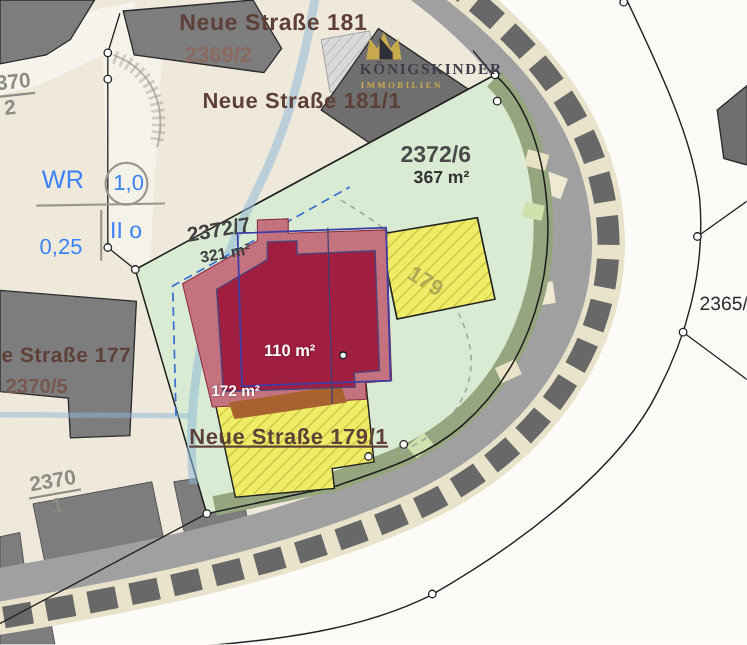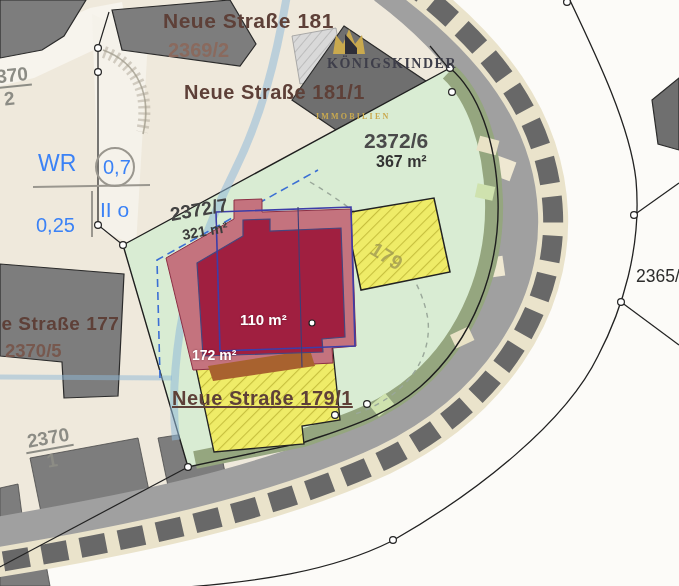--- a/index.html
+++ b/index.html
@@ -118,21 +118,21 @@
 <div class="lbl" style="left:168px;top:40px;font-size:20px;color:#8a6a5e;font-weight:bold;">2369/2</div>
 <div class="lbl street" style="left:184px;top:82px;">Neue Straße 181/1</div>
 
 <div class="lbl" style="left:330px;top:28px;">
   <svg width="36" height="28" viewBox="0 0 36 28">
     <path d="M3,26 L6,7 L13,16 L19,1 L25,16 L32,7 L35,26 Z" fill="#c9a94e"></path>
     <path d="M15,26 L15,6 L27,20 L27,26 Z" fill="#2e2e38"></path>
   </svg>
 </div>
 <div class="lbl logo-name" style="left:287px;top:57px;margin-left:40px;">KÖNIGSKINDER</div>
-<div class="lbl logo-sub" style="left:316px;top:74px;margin-top:39px;">IMMOBILIEN</div>
+<div class="lbl logo-sub" style="left:328px;top:74px;">IMMOBILIEN</div>
 
 <div class="lbl parcel-no" style="left:364px;top:130px;font-size:21px;">2372/6</div>
 <div class="lbl" style="left:376px;top:154px;font-size:16px;color:#333;font-weight:bold;">367 m²</div>
 <div class="lbl parcel-no" style="left:170px;top:200px;font-size:19px;transform:rotate(-10deg);color:#434343;">2372/7</div>
 <div class="lbl" style="left:182px;top:224px;font-size:14.5px;color:#3c3c3c;font-weight:bold;transform:rotate(-10deg);">321 m²</div>
 
 <div class="lbl white-area" style="left:240px;top:280px;font-size:15px;margin-top:32px;">110 m²</div>
 <div class="lbl white-area" style="left:192px;top:348px;font-size:14px;">172 m²</div>
 <div class="lbl" style="left:370px;top:246px;font-size:20px;color:#9b9550;opacity:.75;font-weight:bold;transform:rotate(32deg);">179</div>
 
@@ -146,17 +146,17 @@
   <span class="den">1</span>
 </div>
 <div class="lbl frac" style="left:-16px;top:66px;transform:rotate(-6deg);">
   <span class="num">2370</span>
   <span class="den">2</span>
 </div>
 
 <div class="lbl" style="left:636px;top:268px;font-size:17.5px;color:#2d2d2d;">2365/</div>
 
 <div class="lbl scan" style="left:38px;top:152px;font-size:23px;">WR</div>
-<div class="lbl scan" style="left:103px;top:157px;font-size:20px;">0,7</div>
+<div class="lbl scan" style="left:103px;top:157px;font-size:20px;">1,0</div>
 <div class="lbl scan" style="left:36px;top:215px;font-size:20px;">0,25</div>
 <div class="lbl scan" style="left:100px;top:199px;font-size:21px;">II o</div>
 
 </div>
 
 </body></html>

